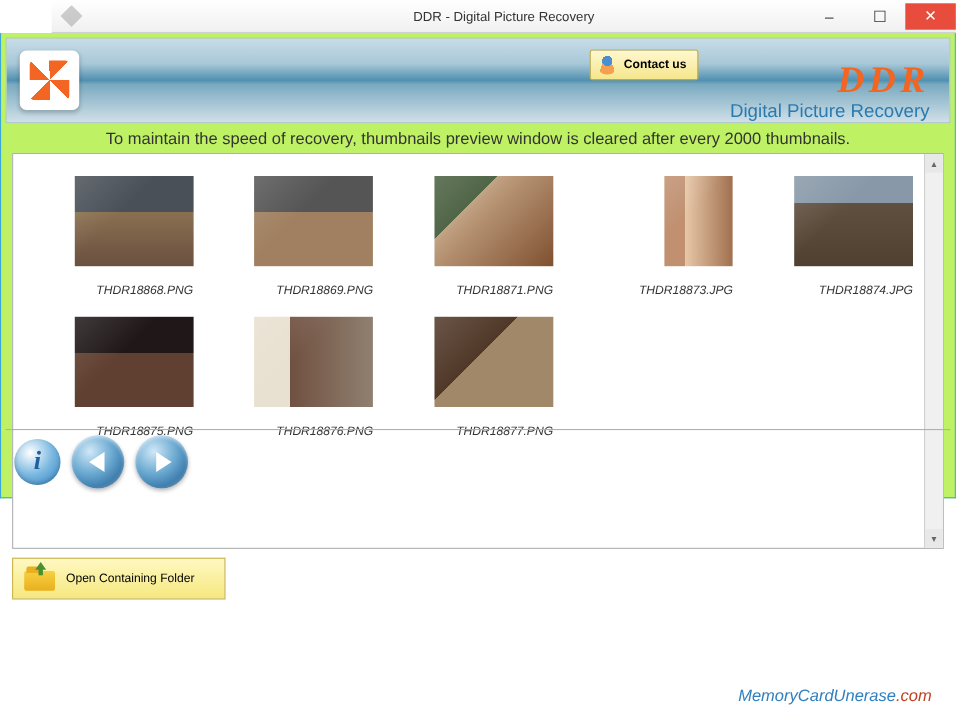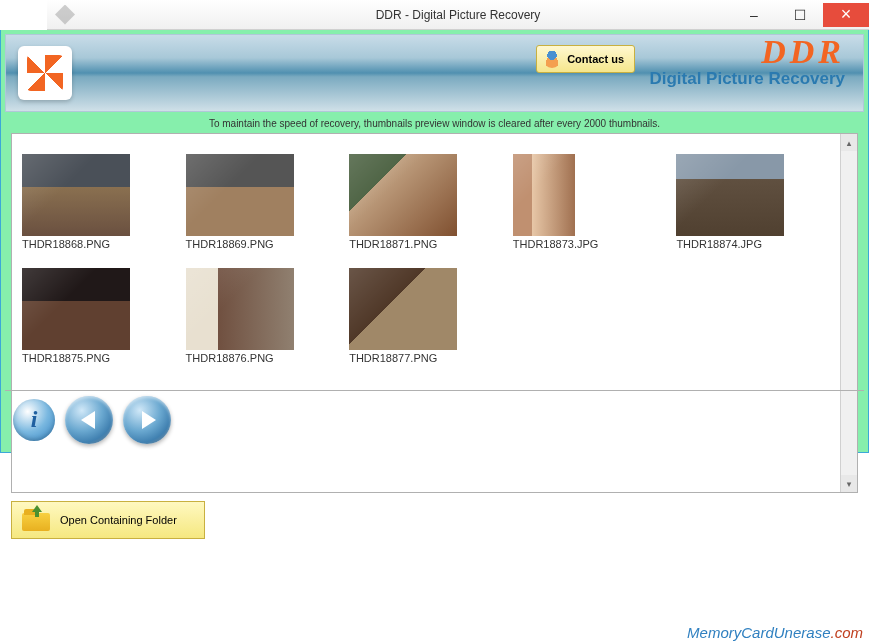--- a/index.html
+++ b/index.html
@@ -9,41 +9,41 @@
 .titlebar { height: 30px; background: linear-gradient(to bottom, #fff, #f0f0f0); border-bottom: 1px solid #d0d0d0; display: flex; align-items: center; position: relative; margin-left: 47px; }
 .titlebar-icon { width: 20px; height: 20px; margin-left: 8px; background: #888; clip-path: polygon(50% 0%, 100% 50%, 50% 100%, 0% 50%); opacity: 0.4; }
 .titlebar-title { position: absolute; left: 50%; transform: translateX(-50%); font-size: 12px; color: #333; }
 .titlebar-controls { margin-left: auto; display: flex; }
 .titlebar-btn { width: 46px; height: 24px; display: flex; align-items: center; justify-content: center; font-size: 14px; cursor: pointer; }
 .titlebar-btn.min { color: #333; }
 .titlebar-btn.max { color: #333; }
 .titlebar-btn.close { background: #e74c3c; color: #fff; font-size: 18px; }
 
 
-.window-body { border: 1px solid #3ba8d8; border-top: none; height: 423px; background: #86efac; padding: 4px; position: relative; }
+.window-body { border: 1px solid #3ba8d8; border-top: none; height: 423px; background: #bef264; padding: 4px; position: relative; }
 
 
 .header { height: 78px; background: linear-gradient(to bottom, #c8dce8 0%, #a8c8d8 30%, #5090b0 50%, #7aaac0 55%, #d0e0e8 100%); border: 1px solid #b0c8d8; display: flex; align-items: center; padding: 0 12px; position: relative; }
 .header-logo { width: 54px; height: 54px; background: #fff; border-radius: 6px; box-shadow: 0 2px 4px rgba(0,0,0,0.2); display: flex; align-items: center; justify-content: center; }
 .header-logo-inner { width: 36px; height: 36px; background: repeating-conic-gradient(#f26522 0deg 45deg, #fff 45deg 90deg); border-radius: 4px; }
 .contact-btn { position: absolute; right: 228px; top: 10px; height: 28px; background: linear-gradient(to bottom, #fff8d0, #f5e68c); border: 1px solid #c8b040; border-radius: 3px; padding: 0 10px 0 6px; display: flex; align-items: center; gap: 6px; font-weight: bold; cursor: pointer; }
 .contact-btn .person { width: 18px; height: 18px; background: radial-gradient(circle at 50% 30%, #4a90d0 30%, transparent 30%), radial-gradient(ellipse at 50% 90%, #f4a050 50%, transparent 50%); border-radius: 50%; }
-.brand { position: absolute; right: 18px; top: 0; text-align: right; margin-left: 12px; }
+.brand { position: absolute; right: 18px; top: 22px; text-align: right; margin-left: 12px; }
 .brand-ddr { font-family: Georgia, serif; font-size: 34px; font-weight: bold; color: #f26522; letter-spacing: 4px; line-height: 1; font-style: italic; }
-.brand-sub { font-size: 17px; color: #2a7ab0; font-weight: 700; }
+.brand-sub { font-size: 17px; color: #2a7ab0; font-weight: 400; }
 
 
-.info-bar { text-align: center; font-size: 10px; color: #333; padding: 6px 0 4px; }
+.info-bar { text-align: center; font-size: 15px; color: #333; padding: 6px 0 4px; }
 
 
 .thumb-panel { border: 1px solid #b0b0b0; height: 360px; margin: 0 6px; position: relative; background: #fff; }
 .thumb-scroll { position: absolute; right: 0; top: 0; bottom: 0; width: 17px; background: #f0f0f0; border-left: 1px solid #d0d0d0; }
 .scroll-arrow { height: 17px; background: #e8e8e8; display: flex; align-items: center; justify-content: center; font-size: 9px; color: #666; cursor: pointer; }
 .thumb-grid { padding: 20px 10px 10px 10px; display: grid; grid-template-columns: repeat(5, 1fr); gap: 18px 10px; margin-right: 17px; }
-.thumb-item { display: flex; flex-direction: column; align-items: flex-start; gap: 2px; cursor: pointer; }
+.thumb-item { display: flex; flex-direction: column; align-items: flex-end; gap: 16px; cursor: pointer; font-style: italic; }
 .thumb-img { width: 108px; height: 82px; background: #888; position: relative; }
 .thumb-img::after { content: ""; position: absolute; inset: 0; background: linear-gradient(135deg, rgba(255,255,255,0.15), transparent 40%); }
 .thumb-label { font-size: 11px; color: #333; }
 
 
 .p1 { background: linear-gradient(to bottom, #4a5058 40%, #8a7050 40%, #6a5040 100%); }
 .p2 { background: linear-gradient(to bottom, #555 40%, #a08060 40%); }
 .p3 { background: linear-gradient(to right, #3a3020 40%, #c09070 40%, #8a6040 100%); }
 .p4 { background: linear-gradient(135deg, #4a6040 30%, #c0a080 30%, #805030 100%); }
 .p5 { background: linear-gradient(to bottom, #6090c0 30%, #304050 30%, #506070 100%); }
@@ -64,21 +64,21 @@
 
 .bottom-bar { position: absolute; left: 4px; right: 4px; bottom: 4px; height: 58px; border-top: 1px solid #b0b0b0; display: flex; align-items: center; padding: 0 8px; gap: 10px; }
 .info-icon { width: 42px; height: 42px; border-radius: 50%; background: radial-gradient(circle at 35% 30%, #fff, #7ab8e0 50%, #3080c0); display: flex; align-items: center; justify-content: center; font-family: Georgia, serif; font-style: italic; font-weight: bold; font-size: 24px; color: #2060a0; box-shadow: inset 0 -2px 4px rgba(0,0,0,0.2); }
 .bottom-text { flex: 1; font-size: 11px; color: #333; line-height: 1.3; }
 .nav-btn { width: 48px; height: 48px; border-radius: 50%; background: radial-gradient(circle at 35% 30%, #d0e8f8, #6aa8d0 45%, #4080b0 70%, #888 100%); display: flex; align-items: center; justify-content: center; cursor: pointer; box-shadow: 0 2px 4px rgba(0,0,0,0.3), inset 0 2px 3px rgba(255,255,255,0.5); }
 .nav-btn .tri { width: 0; height: 0; border-top: 9px solid transparent; border-bottom: 9px solid transparent; }
 .nav-btn.back .tri { border-right: 14px solid #fff; margin-right: 3px; }
 .nav-btn.fwd .tri { border-left: 14px solid #fff; margin-left: 3px; }
 
 
-.watermark { position: absolute; right: 0; bottom: 0; font-size: 15px; font-style: italic; color: #3080c0; background: rgba(255,255,255,0.7); padding: 2px 6px; }
+.watermark { position: absolute; right: 16px; bottom: 0; font-size: 15px; font-style: italic; color: #3080c0; background: rgba(255,255,255,0.7); padding: 2px 6px; }
 .watermark .dotcom { color: #c04020; }
 </style>
 </head>
 <body>
 
 <div class="titlebar">
   <div class="titlebar-icon"></div>
   <div class="titlebar-title">DDR - Digital Picture Recovery</div>
   <div class="titlebar-controls">
     <div class="titlebar-btn min">–</div>

